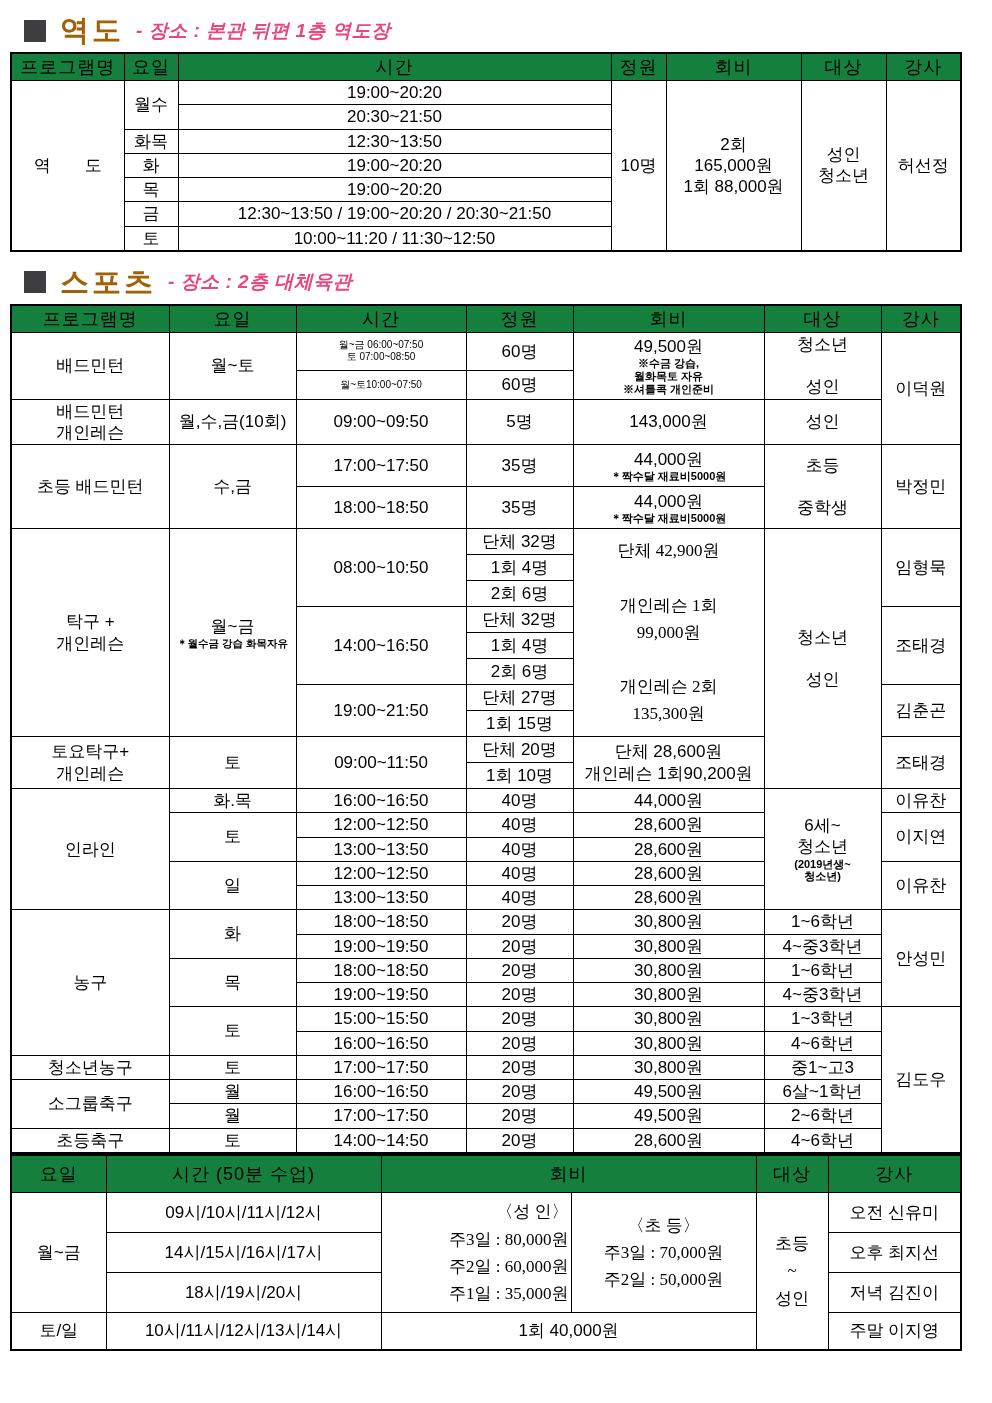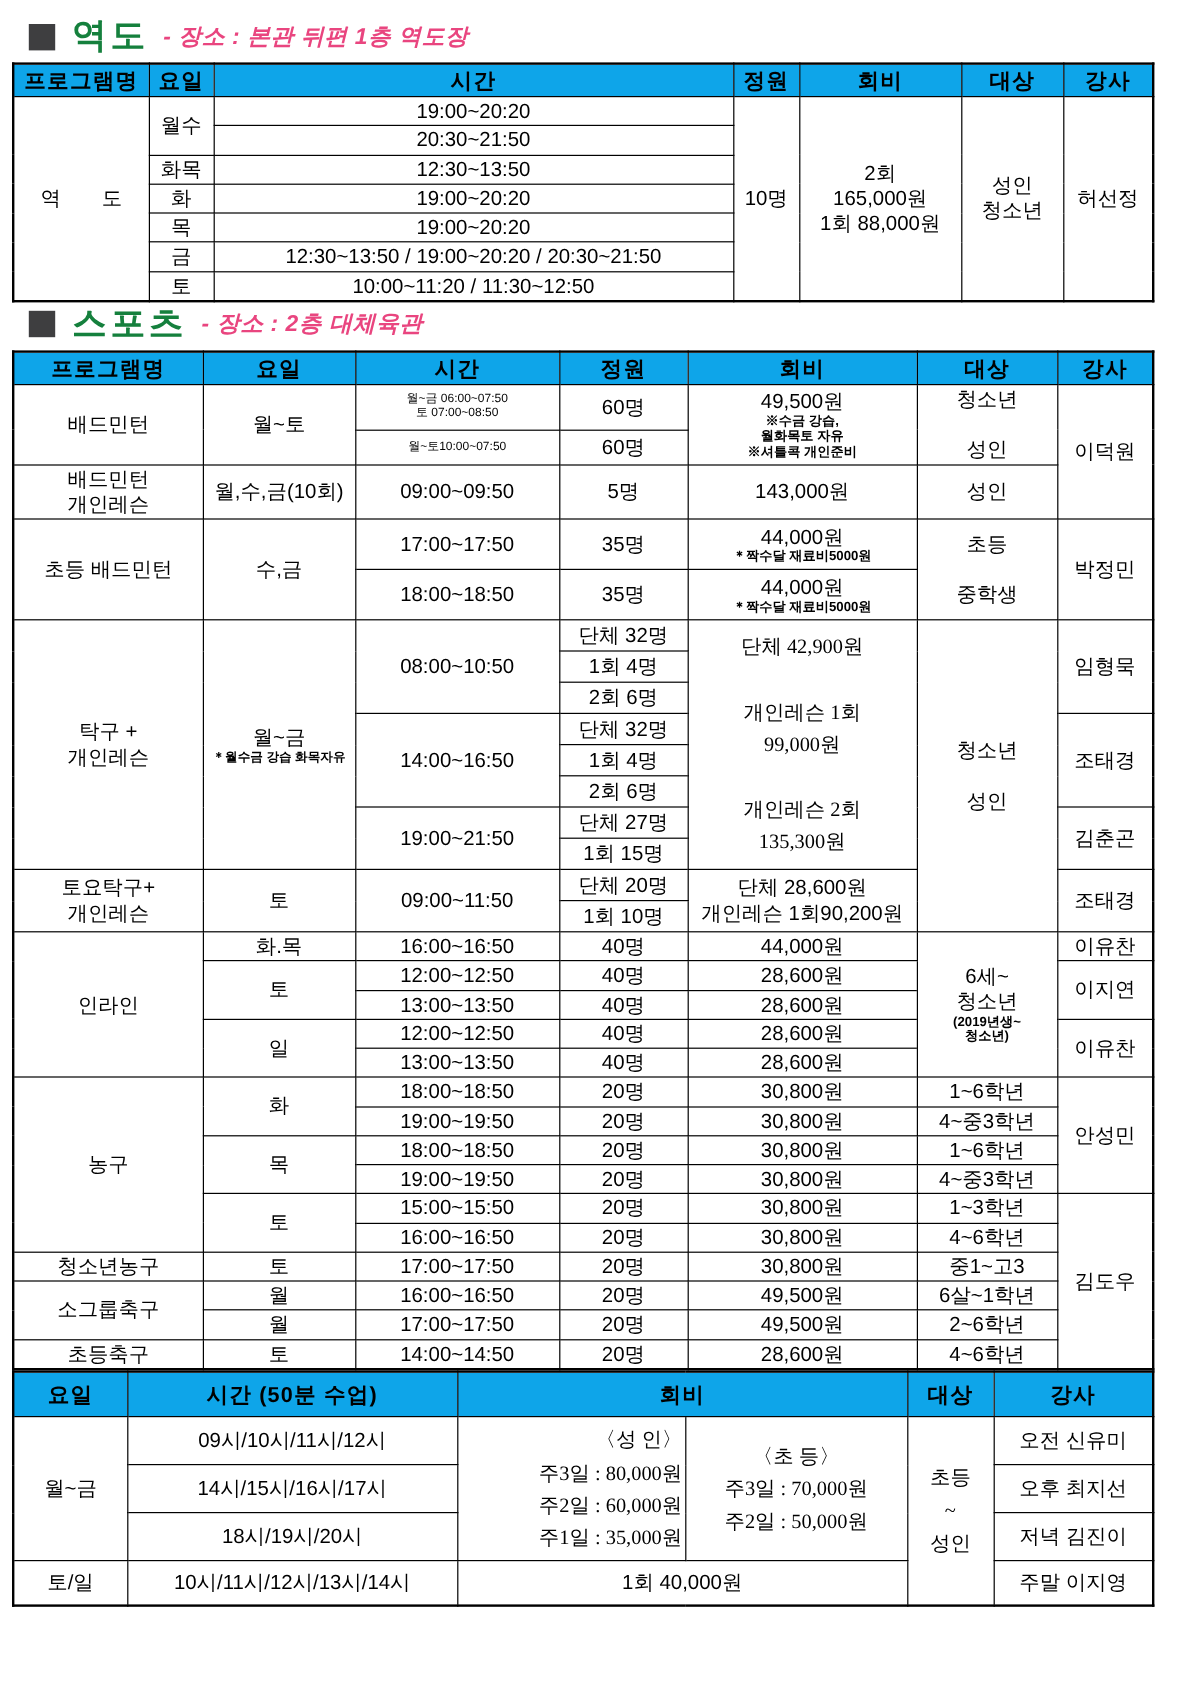--- a/index.html
+++ b/index.html
@@ -6,25 +6,25 @@
   html, body { margin:0; padding:0; }
   body {
     width: 992px; height: 1403px;
     background: #ffffff;
     font-family: "Liberation Sans", sans-serif;
     color: #000;
   }
   .page { padding: 6px 0 0 10px; }
   .section-title { display:flex; align-items:center; margin: 10px 0 7px 14px; }
   .bullet { width:22px; height:22px; background:#3e3e40; margin-right:14px; flex:0 0 auto; }
-  .sec-name { font-size:29px; font-weight:bold; letter-spacing:3px; color:#15803d; line-height:1; }
+  .sec-name { font-size:29px; font-weight:bold; letter-spacing:3px; color:#a16207; line-height:1; }
   .sec-loc { font-size:19px; font-weight:bold; color:#e9457f; margin-left:12px; letter-spacing:0.5px;font-style:italic; }
   table { border-collapse:collapse; table-layout:fixed; width:950px; border:2px solid #000; }
   th, td { border:1px solid #000; text-align:center; vertical-align:middle; padding:1px 2px; overflow:hidden; }
-  th { background:#0ea5e9; font-size:18px; font-weight:bold; letter-spacing:1px; }
+  th { background:#15803d; font-size:18px; font-weight:normal; letter-spacing:1px; }
   td { font-size:17px; }
   .main-text { white-space:pre-line; line-height:1.25; }
   .sub-note { white-space:pre-line; font-size:11px; font-weight:bold; line-height:1.15; }
   .sm .main-text { font-size:10px; line-height:1.2; }
   .left .main-text { text-align:right; padding-left:8px; }
   .roomy .main-text { line-height:1.6;font-family:Liberation Serif, serif; }
   .tight .sub-note { font-size:10.5px; }
 </style>
 </head>
 <body>
@@ -125,21 +125,21 @@
           <td>
             <div class="main-text">토</div>
           </td>
           <td>
             <div class="main-text">10:00~11:20 / 11:30~12:50</div>
           </td>
         </tr>
       </tbody>
     </table>
 
-  <div class="section-title" style="margin-top:4px;">
+  <div class="section-title" style="margin-top:16px;">
     <span class="bullet"></span>
     <span class="sec-name">스포츠</span>
     <span class="sec-loc">- 장소 : 2층 대체육관</span>
   </div>
   <table>
       <colgroup>
         <col style="width: 158px;">
         <col style="width: 127px;">
         <col style="width: 170px;">
         <col style="width: 107px;">

